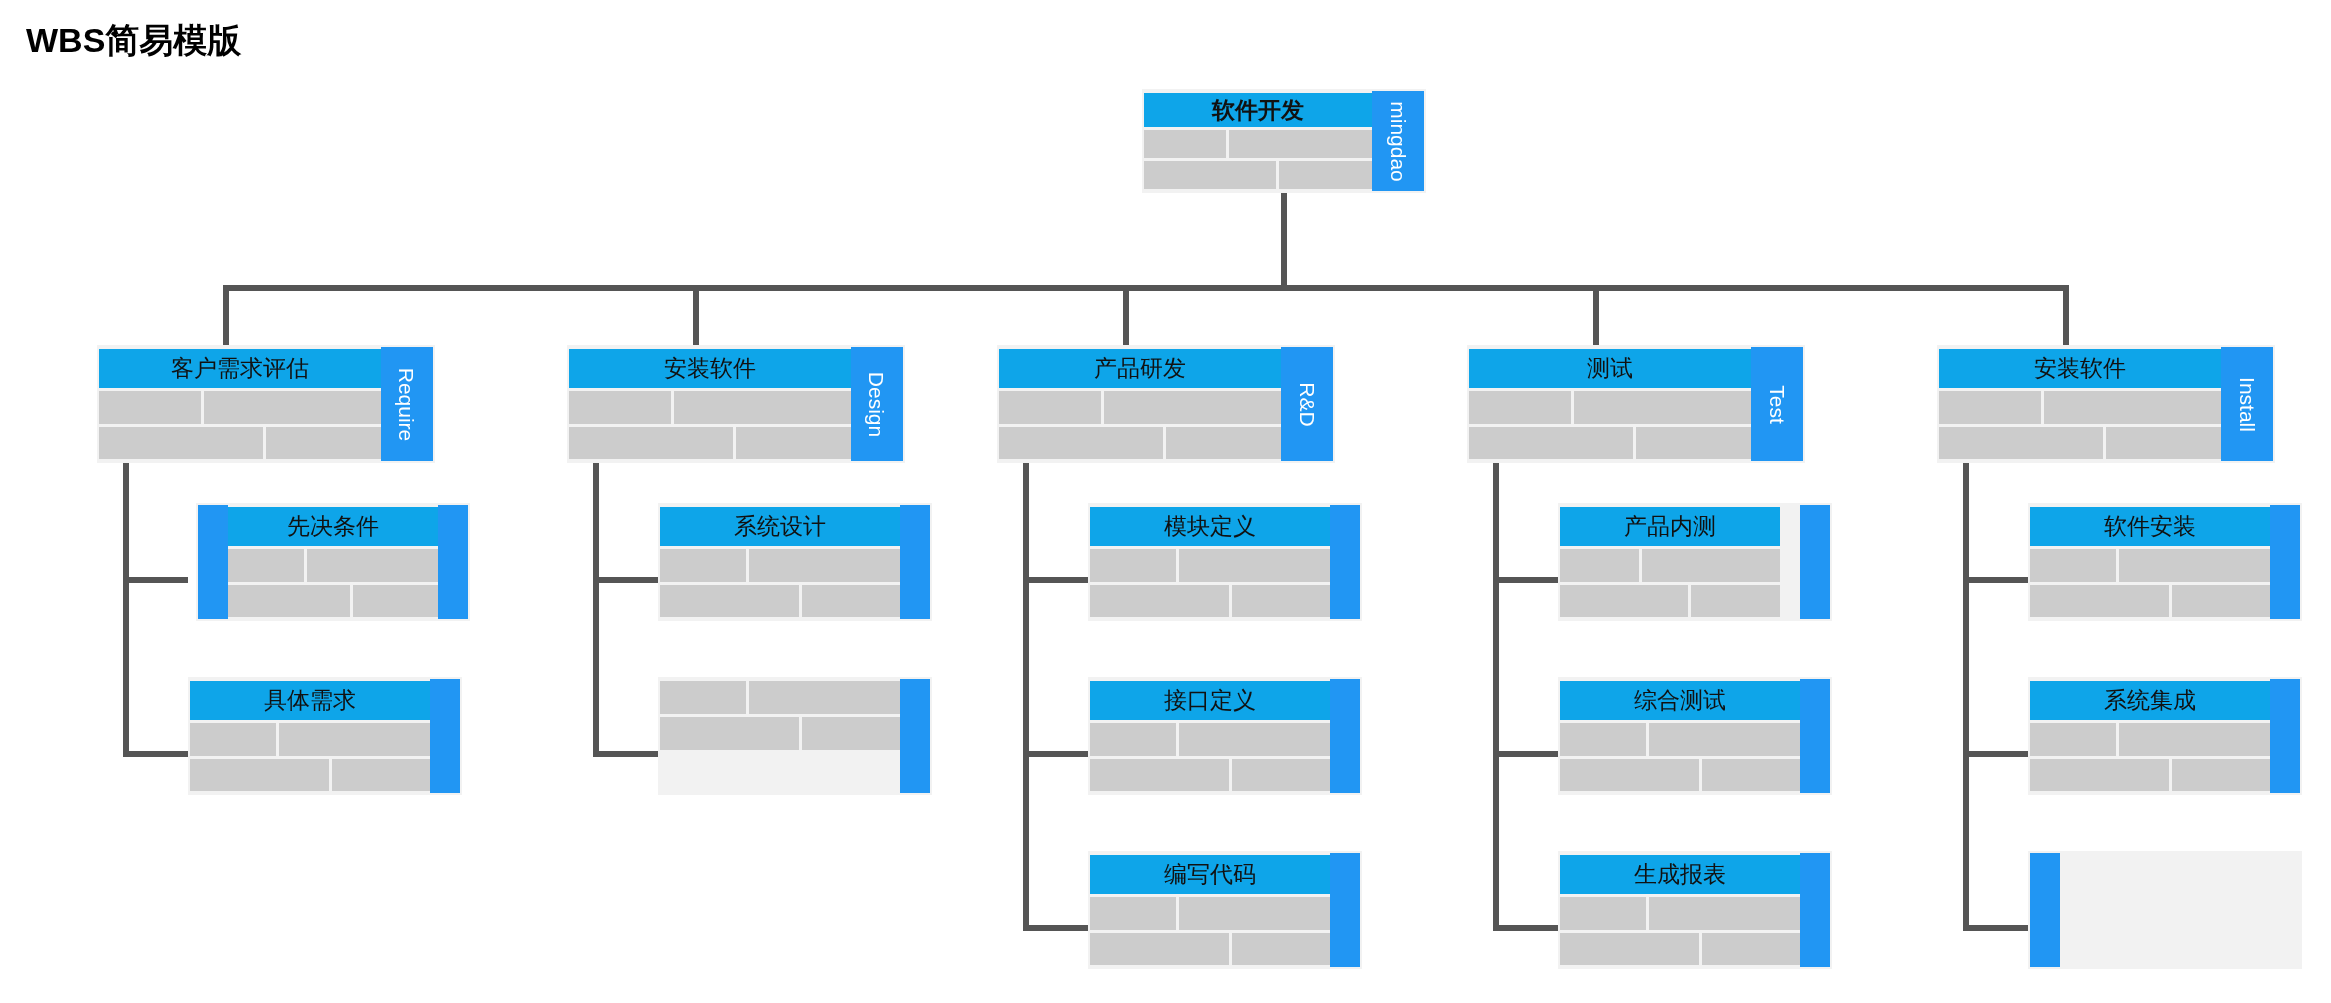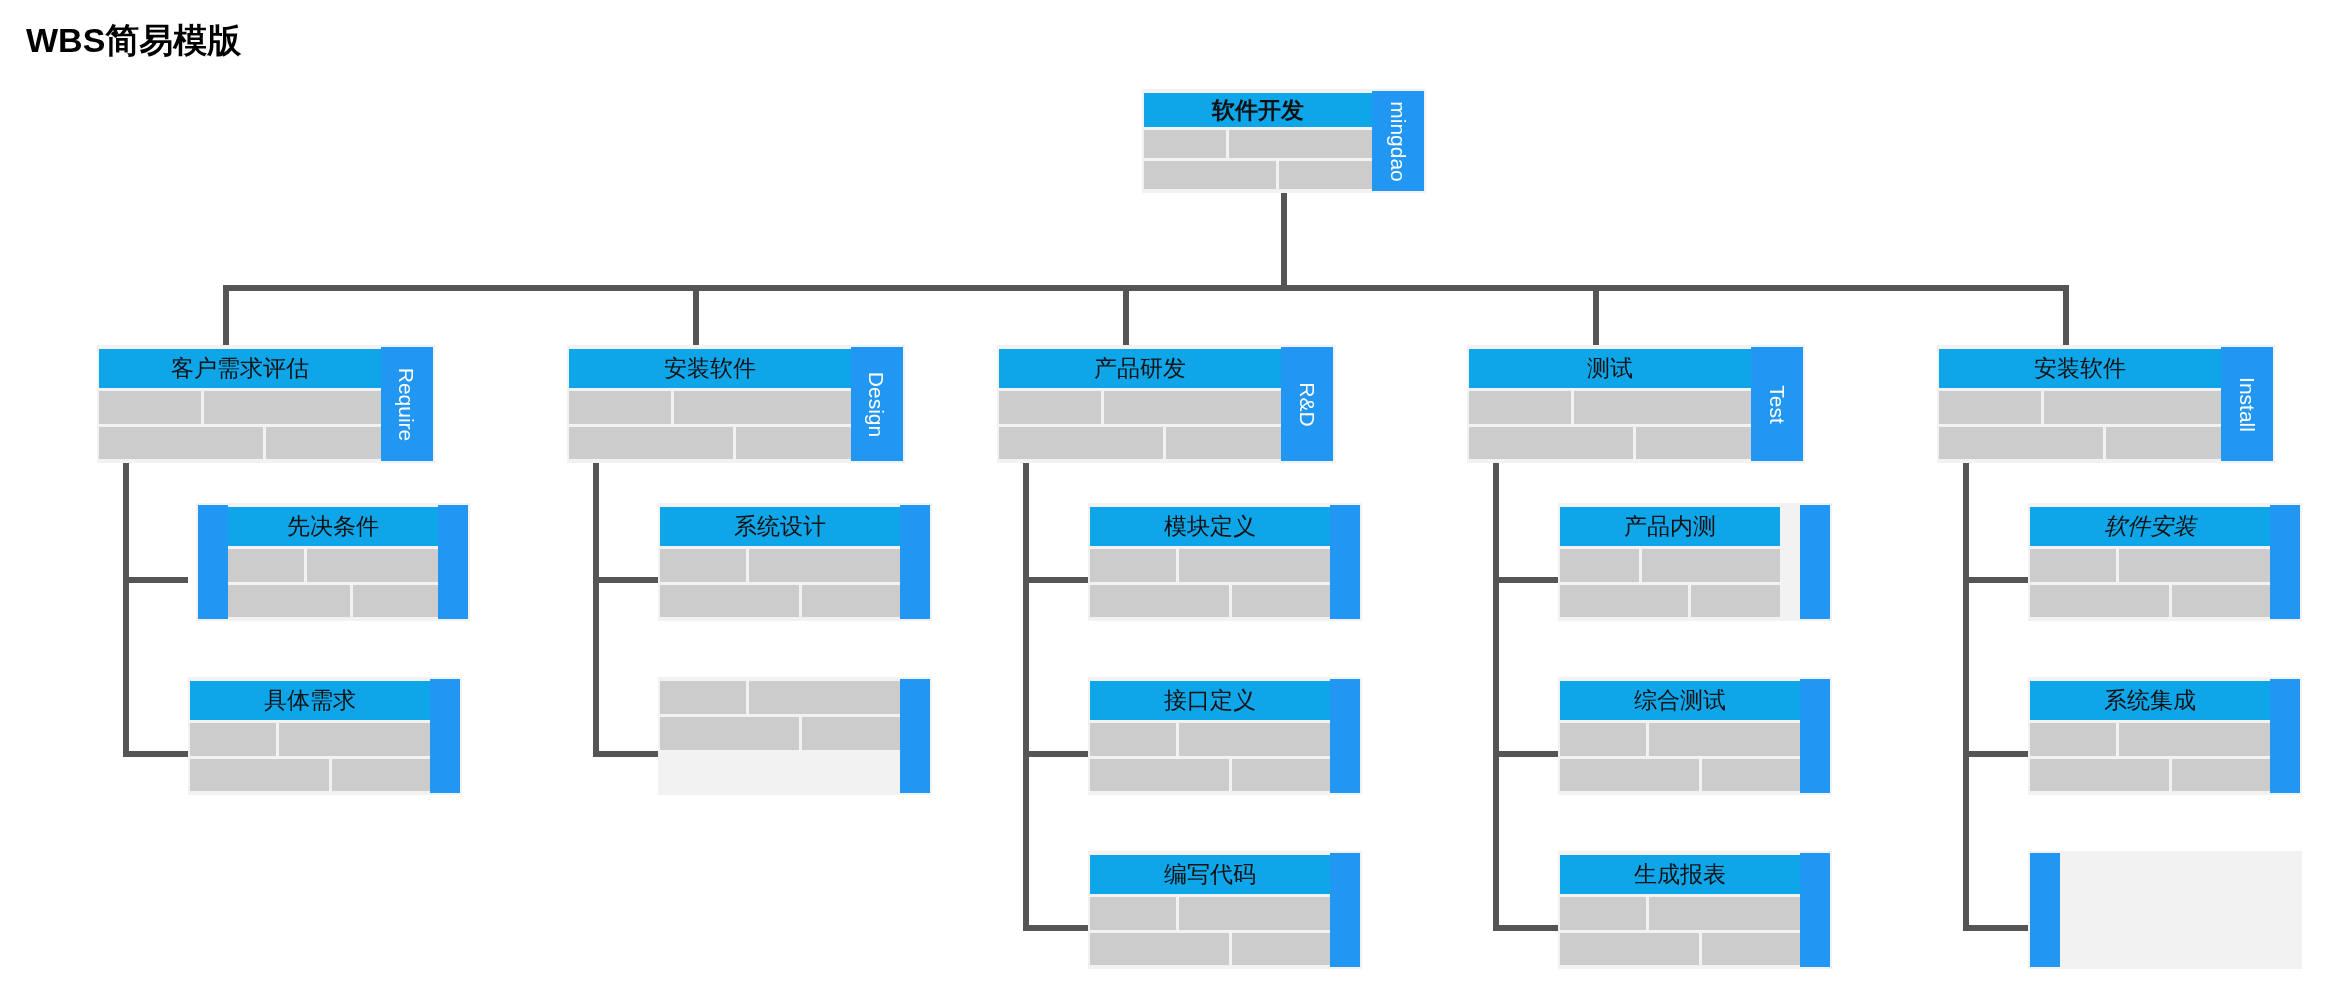--- a/index.html
+++ b/index.html
@@ -328,21 +328,21 @@
             <div class="cell" style="flex: 0 0 36%;"></div>
             <div class="cell" style="flex: 1 1 auto;"></div>
           </div>
           <div class="row">
             <div class="cell" style="flex: 0 0 58%;"></div>
             <div class="cell" style="flex: 1 1 auto;"></div>
           </div>
         </div>
         <div class="tab"></div>
       </div>
-      <div class="node lvl3" style="left: 2028px; top: 503px; font-style: italic;">
+      <div class="node lvl3" style="left: 2028px; top: 503px;">
         <div class="node-body">
           <div class="cell-title">软件安装</div>
           <div class="row">
             <div class="cell" style="flex: 0 0 36%;"></div>
             <div class="cell" style="flex: 1 1 auto;"></div>
           </div>
           <div class="row">
             <div class="cell" style="flex: 0 0 58%;"></div>
             <div class="cell" style="flex: 1 1 auto;"></div>
           </div>

